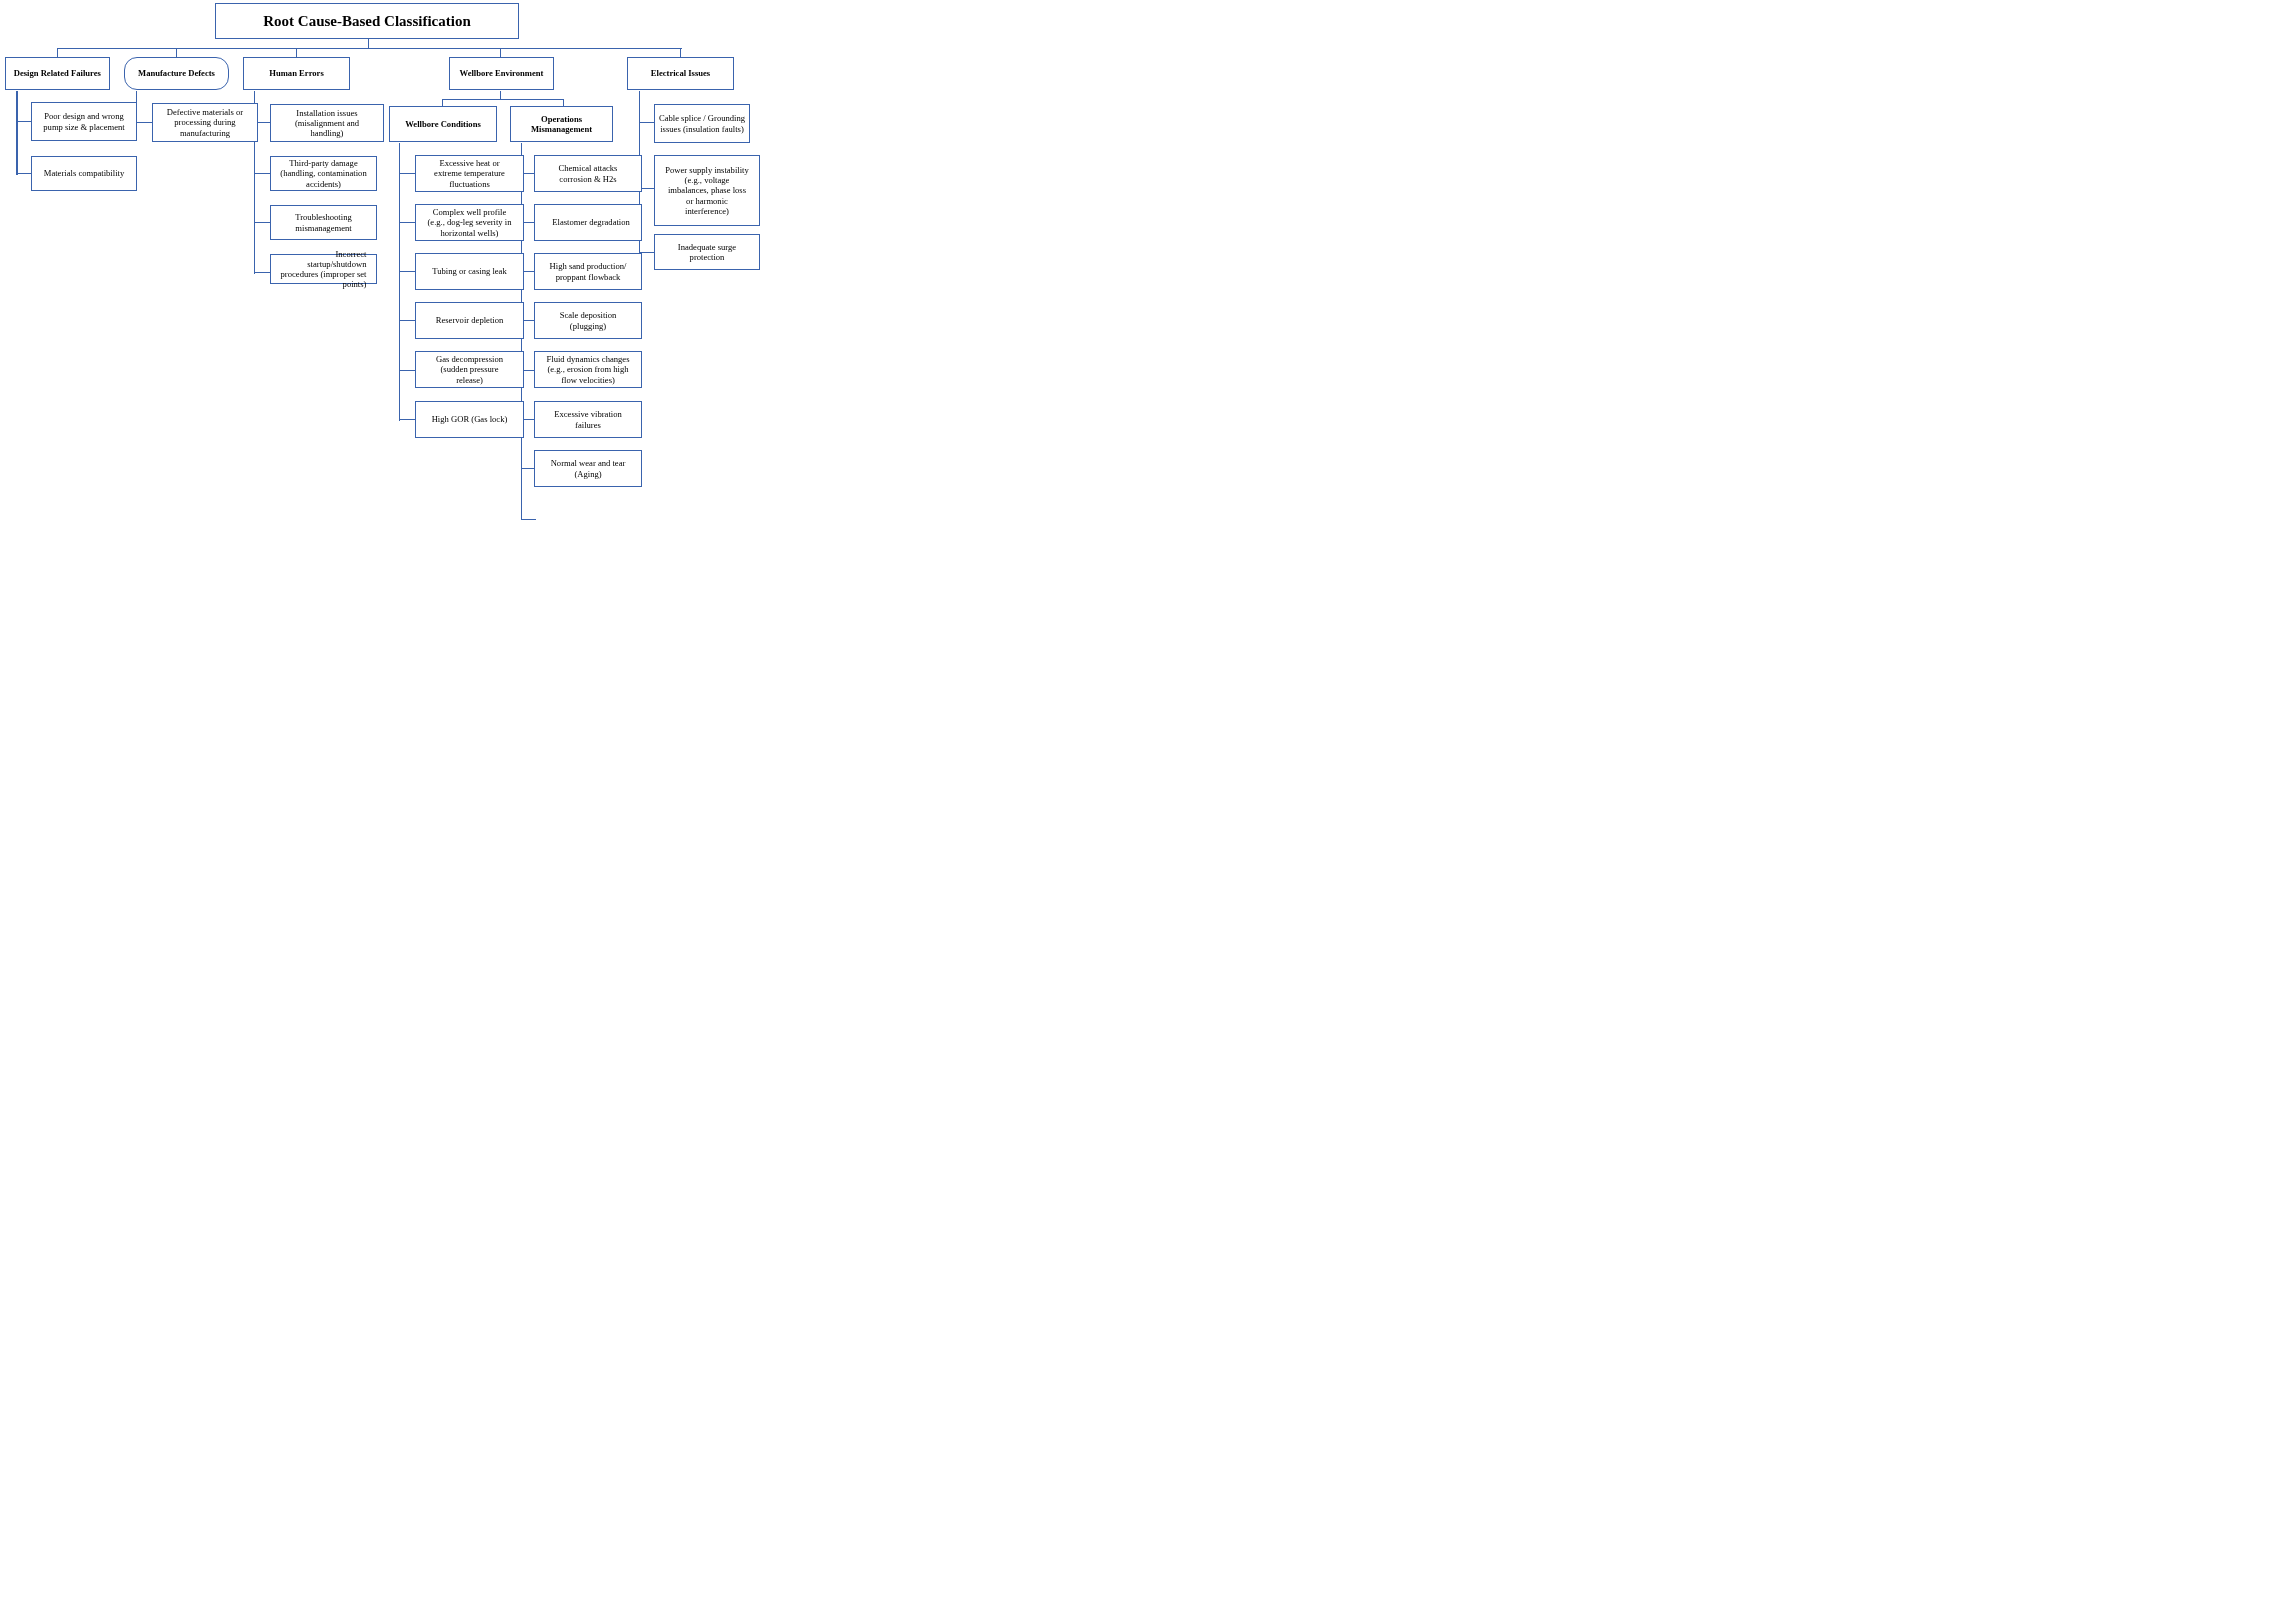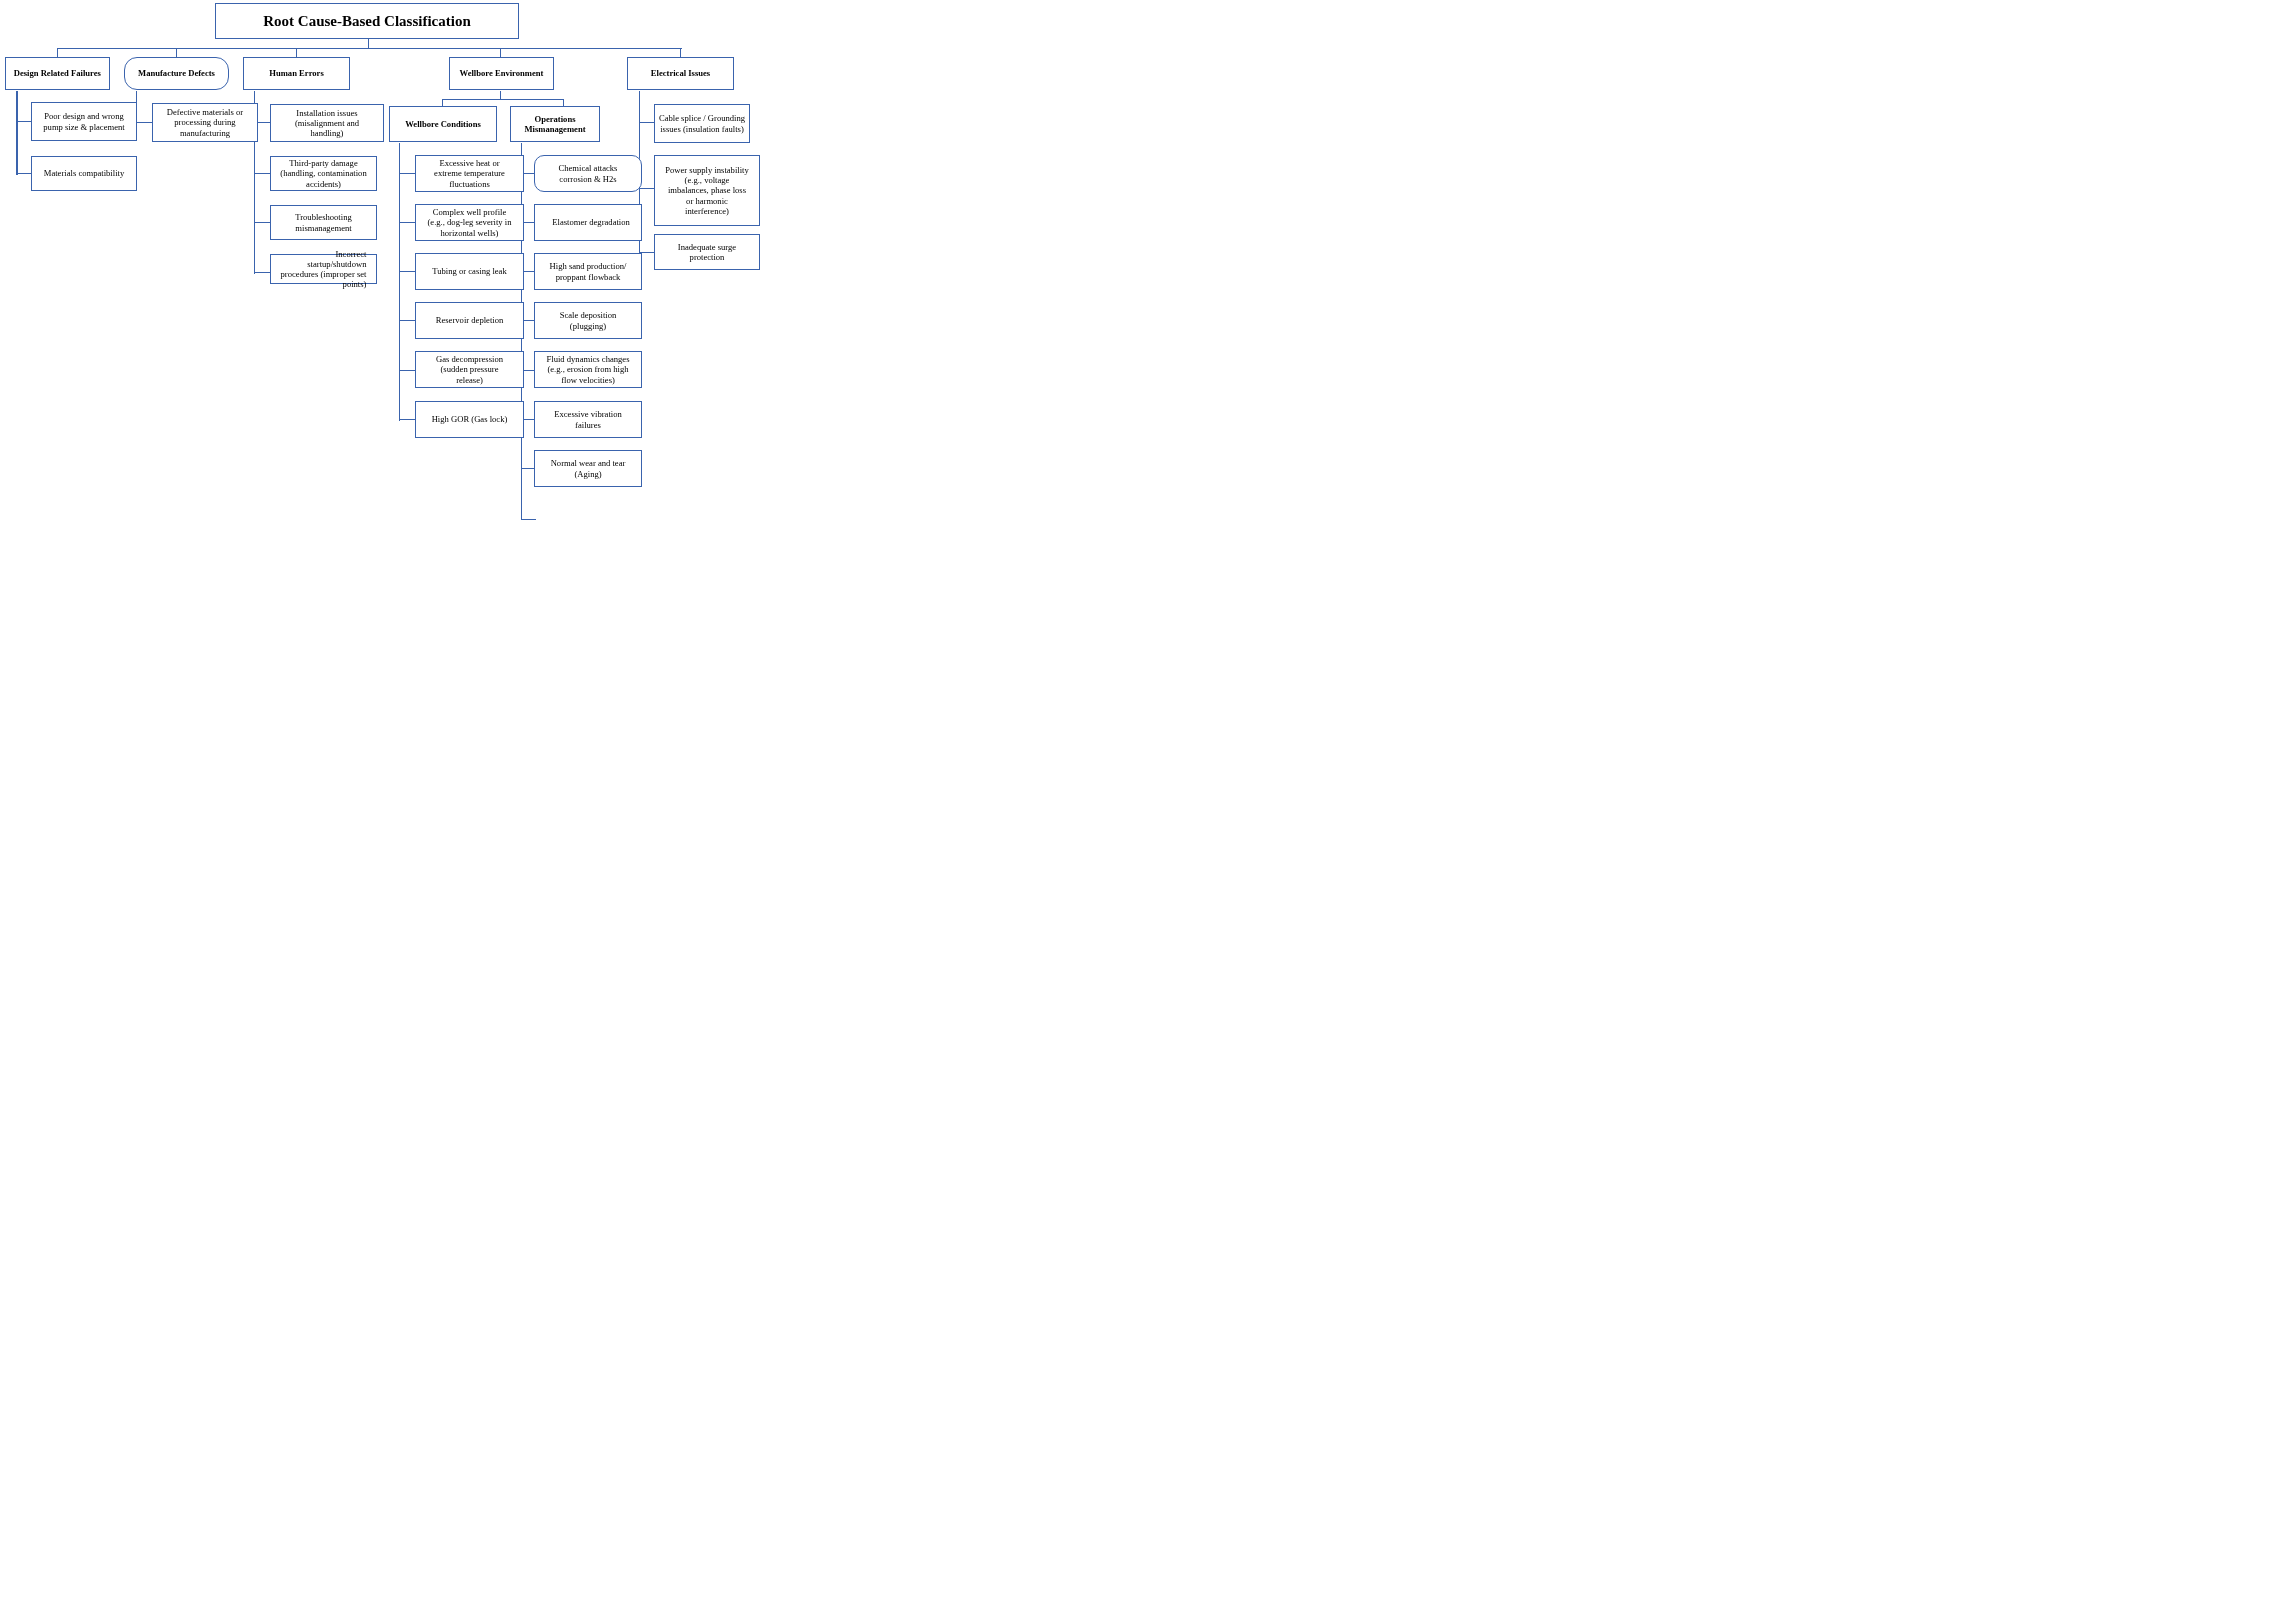--- a/index.html
+++ b/index.html
@@ -99,37 +99,37 @@
 (handling, contamination
 accidents)</div>
   <div class="box" style="left:270px; top:205px; width:107px; height:35px;">Troubleshooting
 mismanagement</div>
   <div class="box" style="left:270px; top:254px; width:107px; height:30px;text-align:right;">Incorrect
 startup/shutdown
 procedures (improper set
 points)</div>
 
   <div class="box hdr" style="left:389px; top:106px; width:108px; height:36px;">Wellbore Conditions</div>
-  <div class="box hdr" style="left:510px; top:106px; width:90px; height:36px;">Operations
+  <div class="box hdr" style="left:510px; top:106px; width:103px; height:36px;">Operations
 Mismanagement</div>
 
   <div class="box" style="left:415px; top:155px; width:109px; height:37px;">Excessive heat or
 extreme temperature
 fluctuations</div>
   <div class="box" style="left:415px; top:204px; width:109px; height:37px;">Complex well profile
 (e.g., dog-leg severity in
 horizontal wells)</div>
   <div class="box" style="left:415px; top:253px; width:109px; height:37px;">Tubing or casing leak</div>
   <div class="box" style="left:415px; top:302px; width:109px; height:37px;">Reservoir depletion</div>
   <div class="box" style="left:415px; top:351px; width:109px; height:37px;">Gas decompression
 (sudden pressure
 release)</div>
   <div class="box" style="left:415px; top:401px; width:109px; height:37px;">High GOR (Gas lock)</div>
 
-  <div class="box" style="left:534px; top:155px; width:108px; height:37px;border-radius:10px;">Chemical attacks
+  <div class="box" style="left:534px; top:155px; width:108px; height:37px;">Chemical attacks
 corrosion &amp; H2s</div>
   <div class="box" style="left:534px; top:204px; width:108px; height:37px;padding-left:8px;">Elastomer degradation</div>
   <div class="box" style="left:534px; top:253px; width:108px; height:37px;">High sand production/
 proppant  flowback</div>
   <div class="box" style="left:534px; top:302px; width:108px; height:37px;">Scale deposition
 (plugging)</div>
   <div class="box" style="left:534px; top:351px; width:108px; height:37px;">Fluid dynamics changes
 (e.g., erosion from high
 flow velocities)</div>
   <div class="box" style="left:534px; top:401px; width:108px; height:37px;">Excessive vibration

